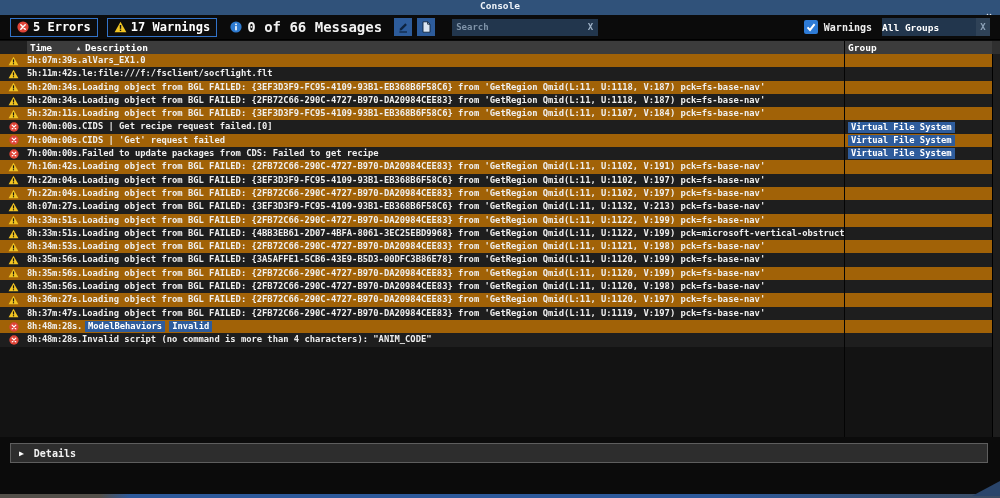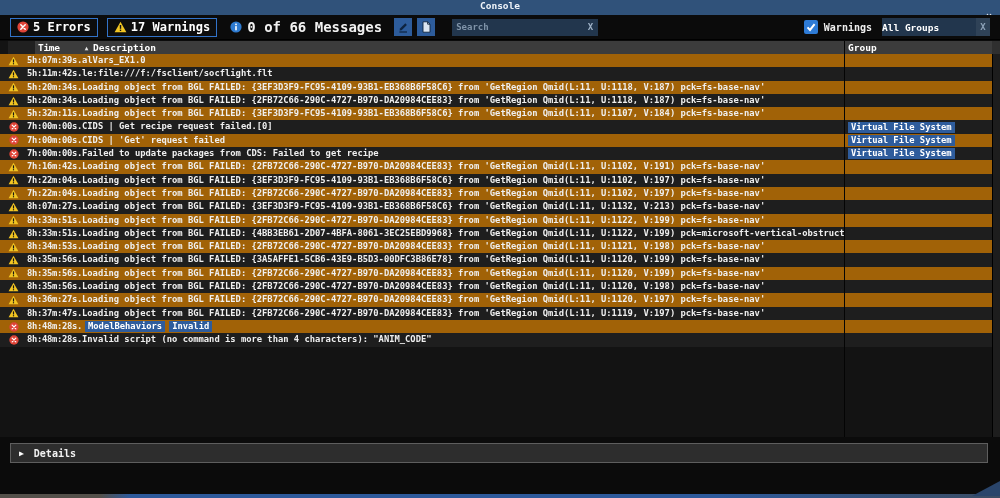--- a/index.html
+++ b/index.html
@@ -30,21 +30,21 @@
   .checkbox{width:14px;height:14px;background:#2e7bd6;border-radius:2px;display:flex;
           align-items:center;justify-content:center;cursor:pointer;margin-right:6px;}
   .autoset-label{font-size:10px;font-weight:bold;margin-right:10px;}
   .groups-dd{width:108px;height:18px;background:#22364d;display:flex;align-items:center;cursor:pointer;}
   .dd-label{flex:1;text-align:left;font-size:9.5px;font-weight:bold;color:#fff;}
   .dd-x{width:14px;height:18px;background:#2f4257;color:#8da2b8;font-size:9px;font-weight:bold;
         display:flex;align-items:center;justify-content:center;}
   
   .grid{position:absolute;top:41px;left:0;right:0;height:396px;background:#131313;}
   .ghead{display:flex;height:13px;background:#3c3c3c;font-size:9.5px;font-weight:bold;color:#fff;
-         align-items:center;margin-left:8px;}
+         align-items:center;}
   .ghead .c-icon{background:#202020;height:100%;}
   .ghead .hcell{line-height:13px;}
   .ghead .c-time{display:flex;align-items:center;justify-content:space-between;padding:0 2px 0 3px;box-sizing:border-box;}
   .sort{font-size:6px;color:#e8e8e8;}
   .ghead .c-desc{padding-left:3px;}
   .ghead .c-group{padding-left:3px;box-sizing:border-box;}
   .ghead .c-scroll{background:#2f2f2f;height:100%;}
   .gbody{height:383px;overflow:hidden;}
   .row{display:flex;height:13.3px;line-height:13.3px;font-size:8.8px;font-weight:bold;color:#efefef;}
   .row.base{background:#a16207;}

